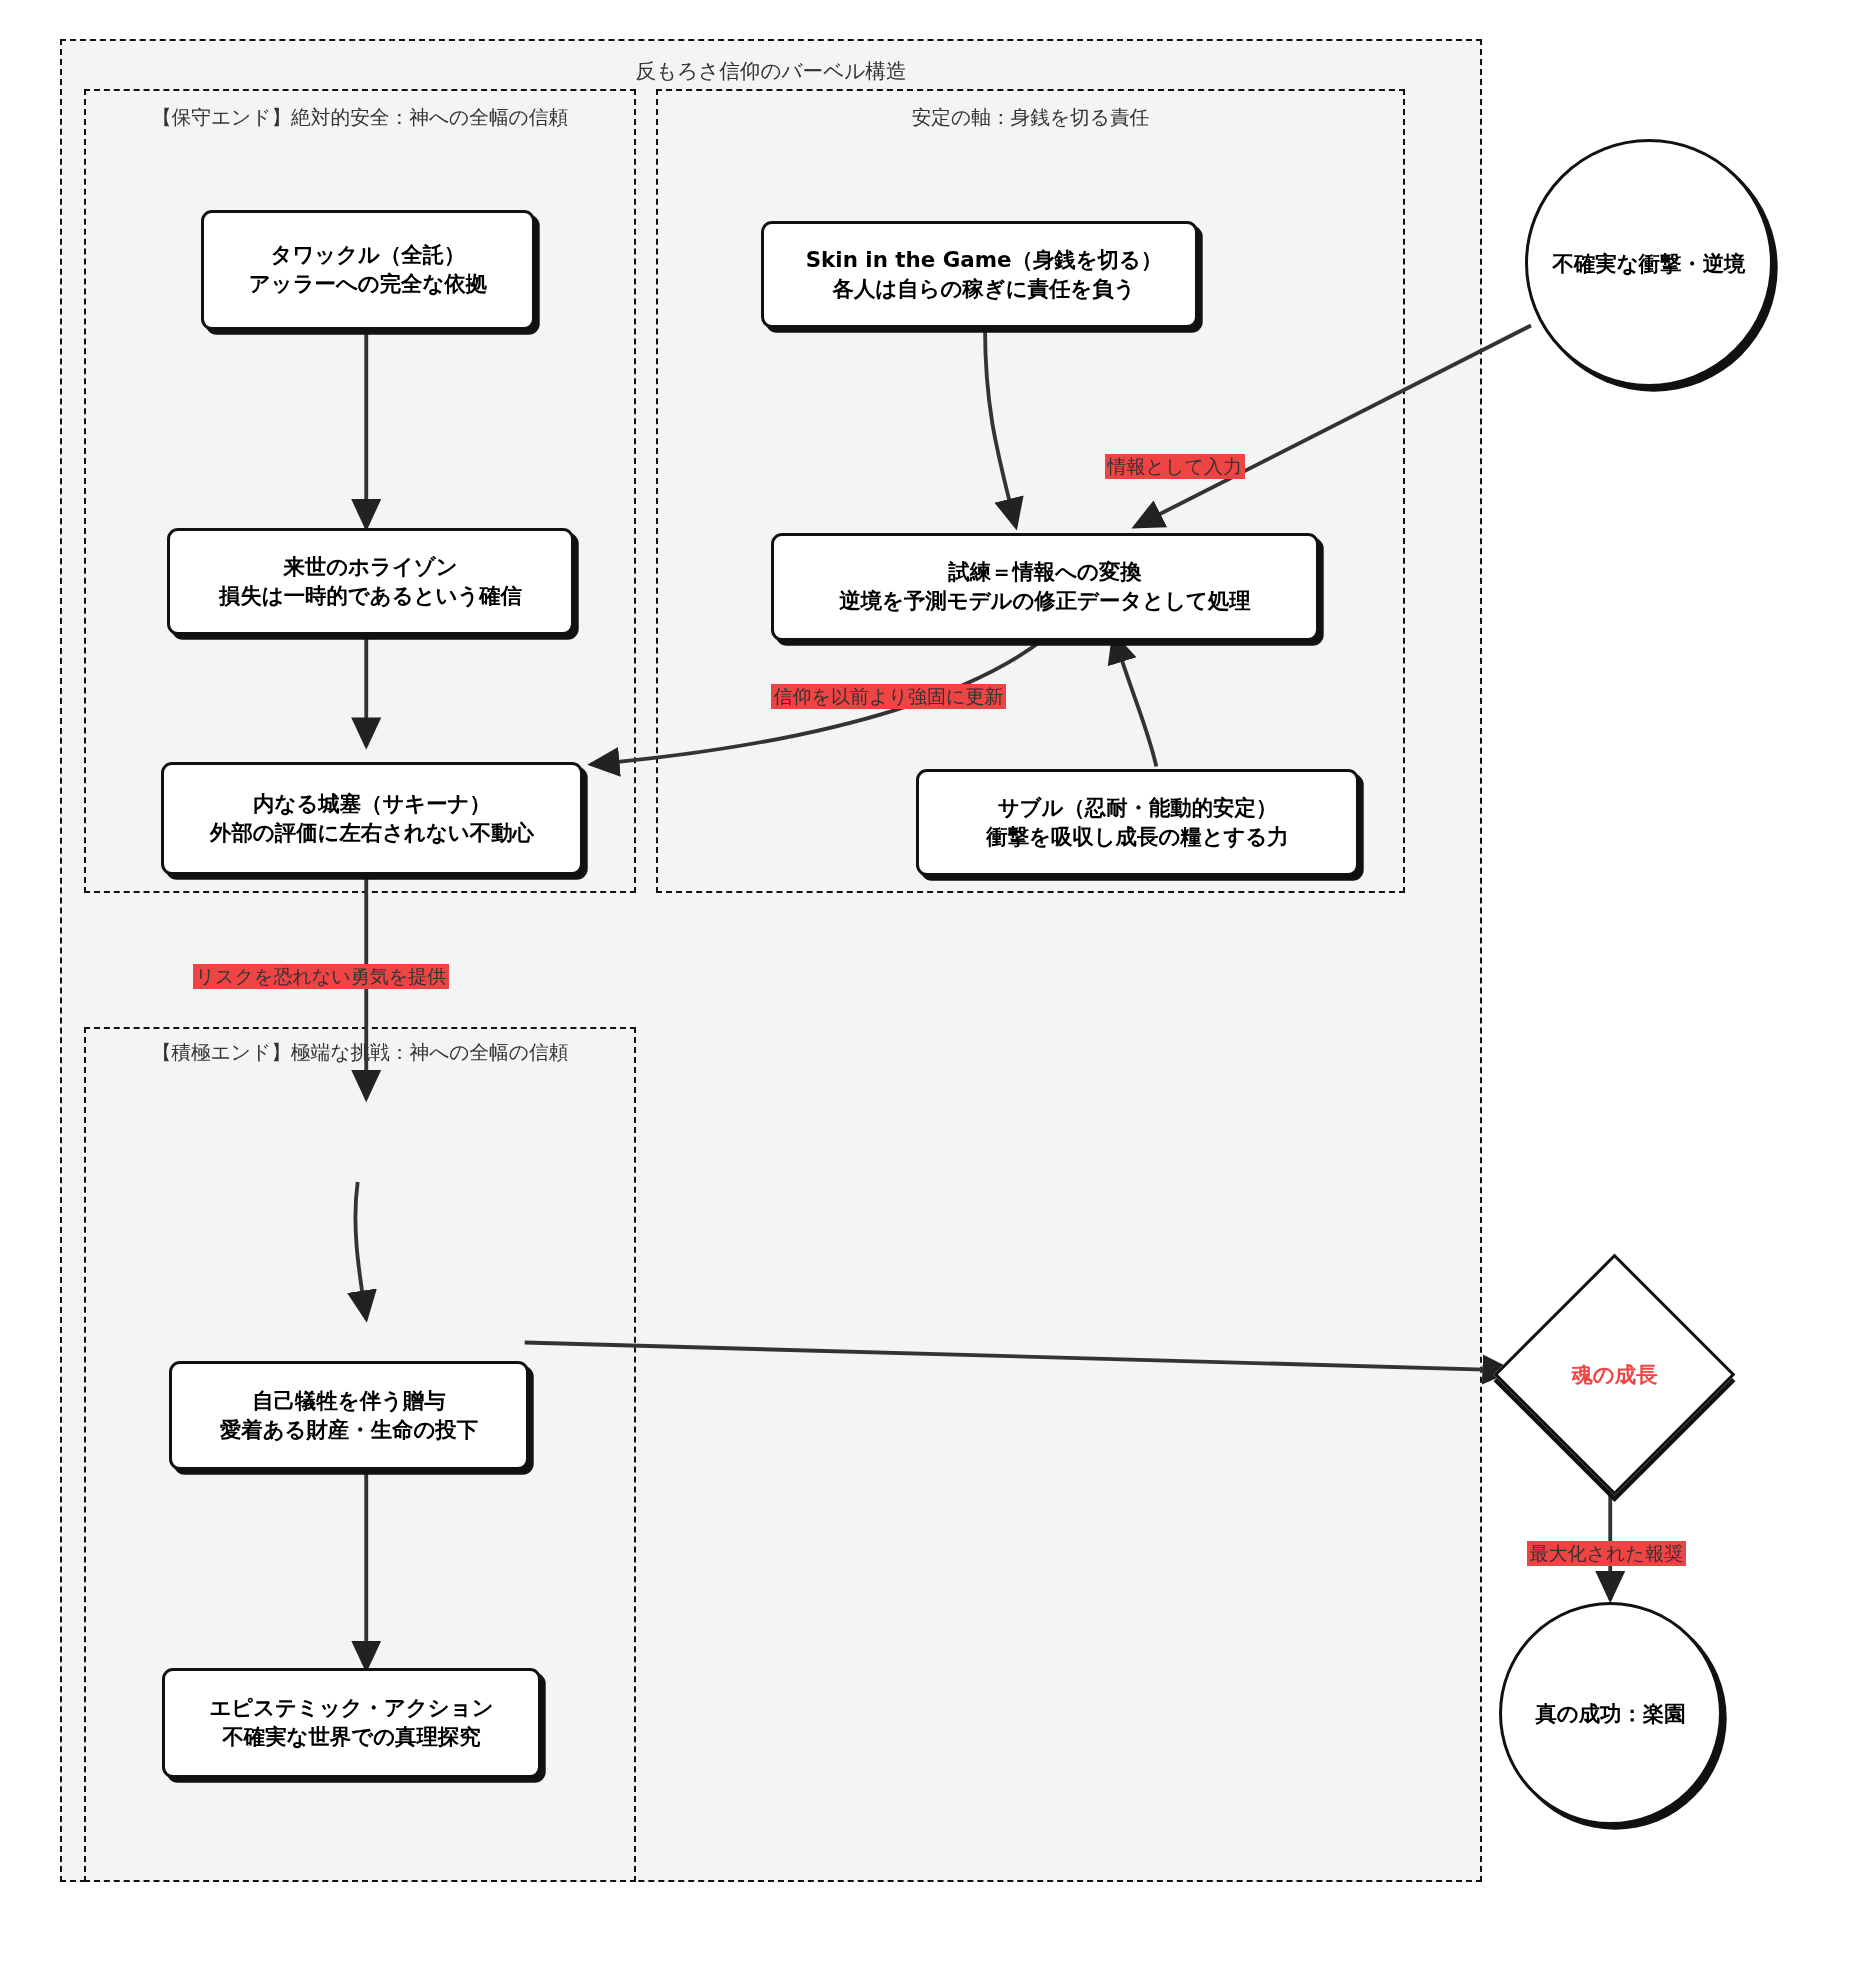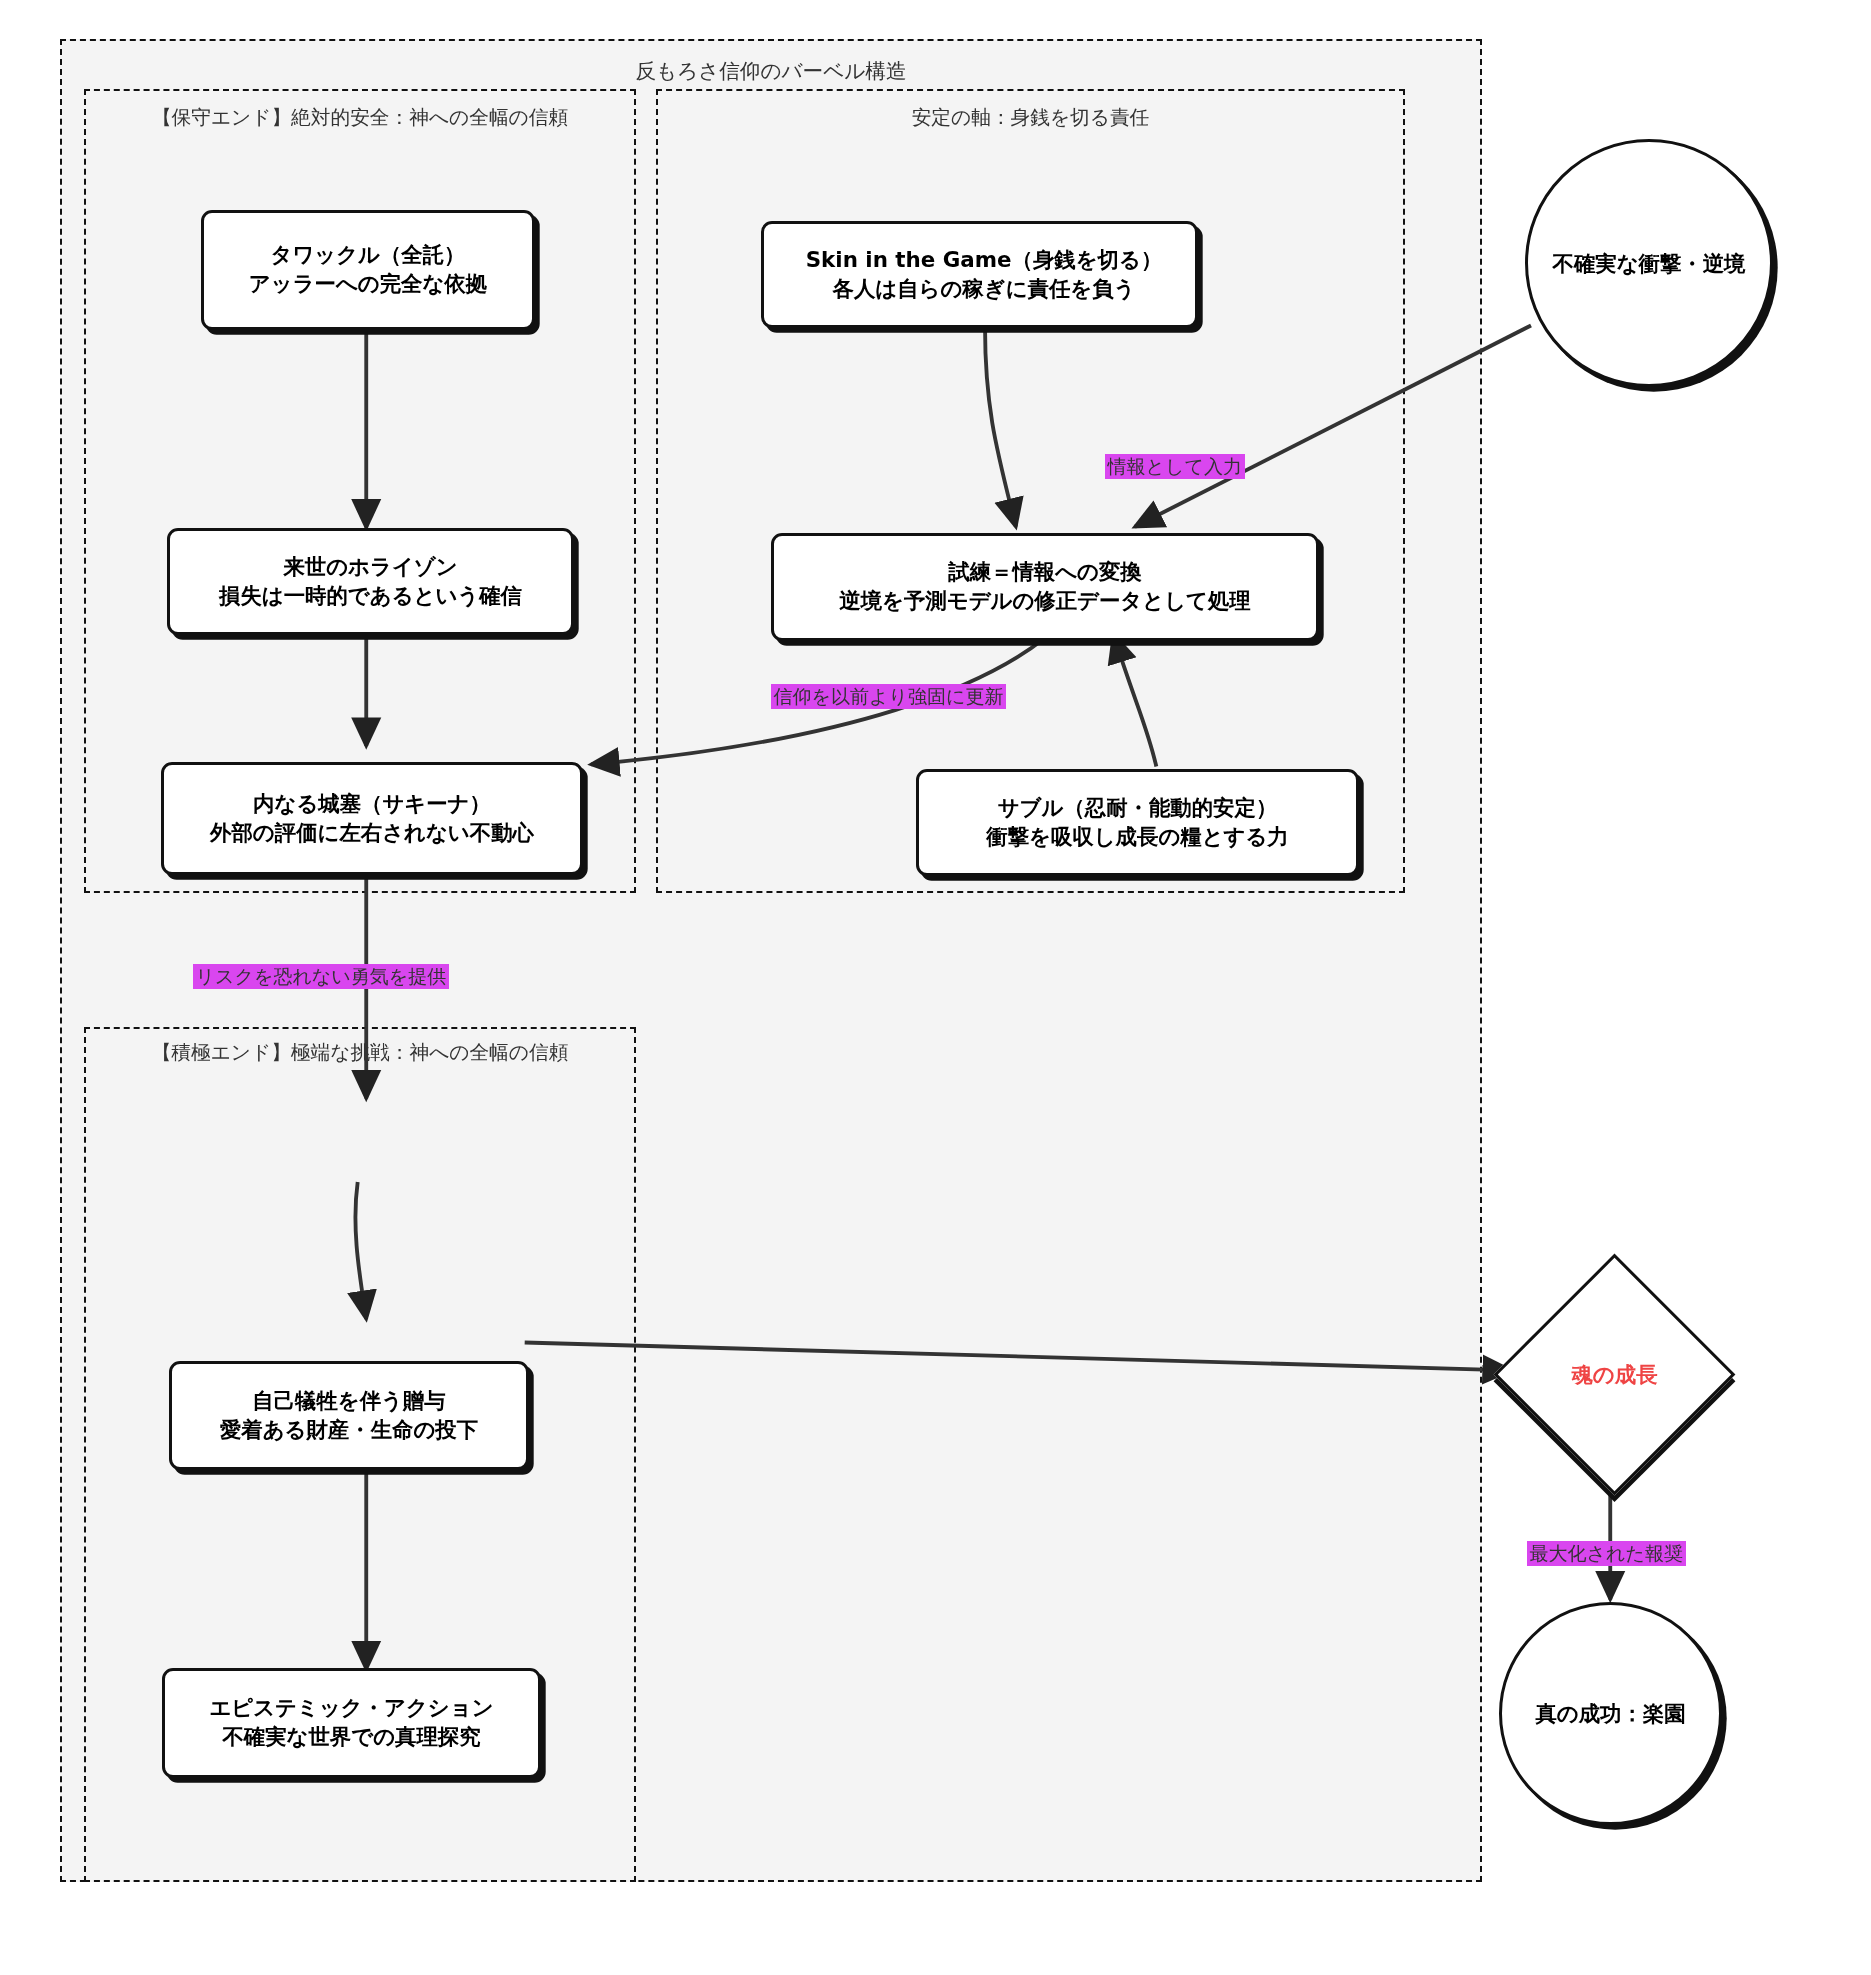--- a/index.html
+++ b/index.html
@@ -28,21 +28,21 @@
   
   .dnode{position:absolute;}
   .dnode .dshape{position:absolute;left:0;top:0;width:100%;height:100%;
     background:#ffffff;border:3px solid #111111;box-sizing:border-box;
     transform:rotate(45deg);box-shadow:4.7px 4.7px 0 0 #111111;}
   .dnode .dlabel{position:absolute;left:0;top:0;width:100%;height:100%;
     display:flex;align-items:center;justify-content:center;
     font-size:21.4px;font-weight:700;color:#ef4444;white-space:nowrap;}
 
   
-  .elabel{position:absolute;background:#d946ef;color:#333333;font-size:19px;font-weight:400;
+  .elabel{position:absolute;background:#ef4444;color:#333333;font-size:19px;font-weight:400;
     white-space:nowrap;padding:0.9px 2.6px;line-height:1.22;}
 </style>
 </head>
 <body>
 
 <div id="stage">
 
   <div class="cluster" style="left:60px;top:39px;width:1422px;height:1843px;">
     <div class="cluster-title" style="top:16.3px;font-size:20.6px;">反もろさ信仰のバーベル構造</div>
   </div>

